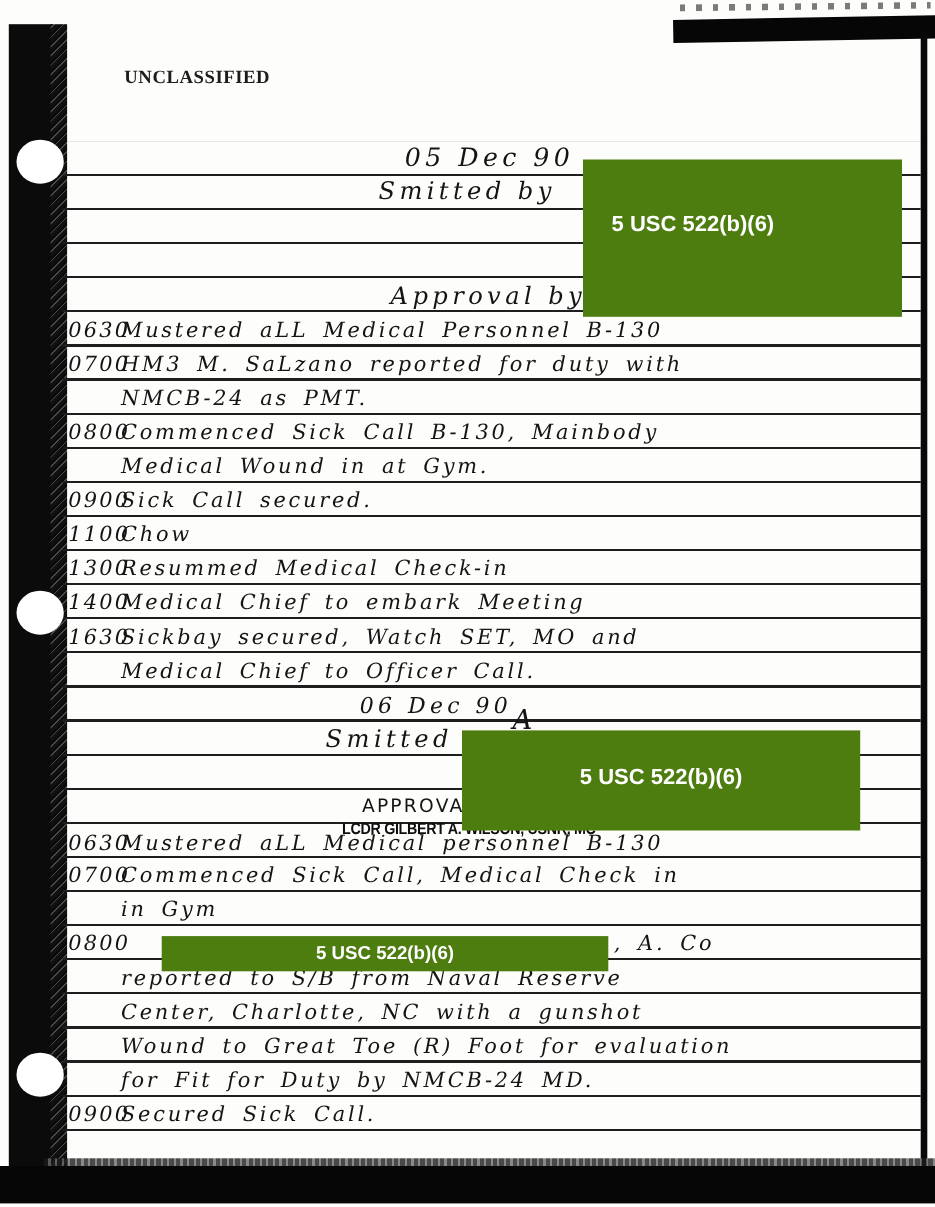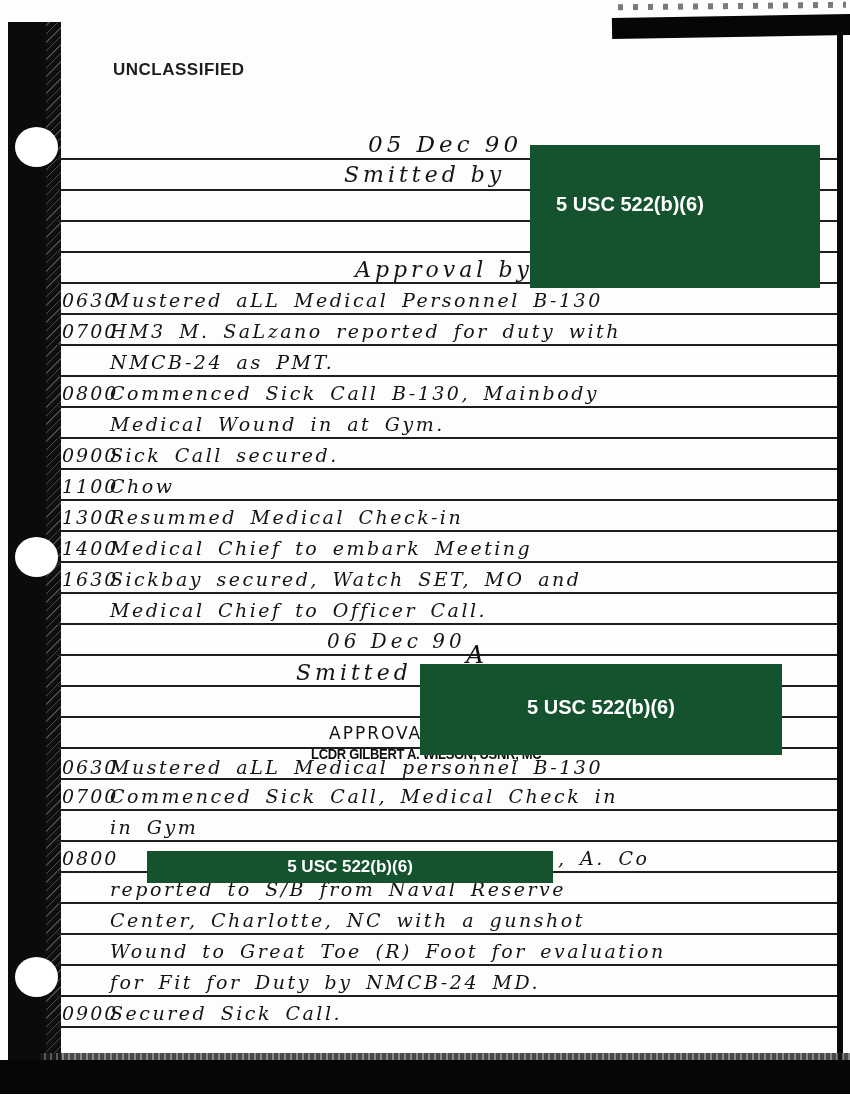--- a/index.html
+++ b/index.html
@@ -18,40 +18,40 @@
   .bottomfuzz{position:absolute;left:40px;top:1053px;width:810px;height:9px;opacity:.8;
         background:repeating-linear-gradient(90deg,#1c1c1c 0 4px,#6b6b6b 4px 6px);}
   .bottomband{position:absolute;left:0;top:1060px;width:850px;height:34px;background:#060606;}
 
   
   .ruled{position:absolute;left:57px;top:129px;width:780px;height:901px;z-index:1;
         background:repeating-linear-gradient(to bottom,transparent 0 29px,#1e1e1e 29px 31px);}
 
   
   .classification{position:absolute;left:113px;top:60px;z-index:2;
-        font-family:Liberation Sans, sans-serif;font-weight:bold;font-size:17px;
+        font-family:Liberation Serif, serif;font-weight:bold;font-size:17px;
         letter-spacing:.5px;color:#1d1d1d;}
 
   
   .hw{font-family:"DejaVu Serif",serif;font-style:italic;color:#141414;z-index:2;}
   .hdr{position:absolute;font-size:23px;letter-spacing:4px;white-space:nowrap;}
   .row{position:absolute;left:0;width:845px;height:30px;z-index:2;}
   .row .t{position:absolute;left:62px;font-size:19px;letter-spacing:2px;white-space:nowrap;}
   .row .x{position:absolute;left:110px;font-size:19px;letter-spacing:2.5px;word-spacing:5px;white-space:nowrap;}
   .sig-mark{position:absolute;left:466px;top:640px;font-size:25px;z-index:2;}
 
   
   .approval-print{position:absolute;left:329px;top:723px;z-index:2;
         font-family:"DejaVu Sans",sans-serif;font-size:17px;letter-spacing:2px;color:#141414;}
   .stamp{position:absolute;left:311px;top:746px;z-index:2;white-space:nowrap;
         font-family:"Liberation Sans",sans-serif;font-weight:bold;font-size:13px;
         letter-spacing:-.3px;color:#0e0e0e;transform:scaleY(1.12);}
 
   
-  .redaction{position:absolute;background:#14532d;color:#fff;z-index:5;
+  .redaction{position:absolute;background:#4d7c0f;color:#fff;z-index:5;
         font-family:"Liberation Sans",sans-serif;font-weight:bold;}
   .red1{left:530px;top:145px;width:290px;height:143px;font-size:20px;padding:48px 0 0 26px;box-sizing:border-box;}
   .red2{left:420px;top:664px;width:362px;height:91px;font-size:20px;text-align:center;padding-top:32px;box-sizing:border-box;}
   .red3{left:147px;top:851px;width:406px;height:32px;font-size:17px;line-height:31px;text-align:center;}
 </style>
 </head>
 <body>
 
 <div class="page">
 

